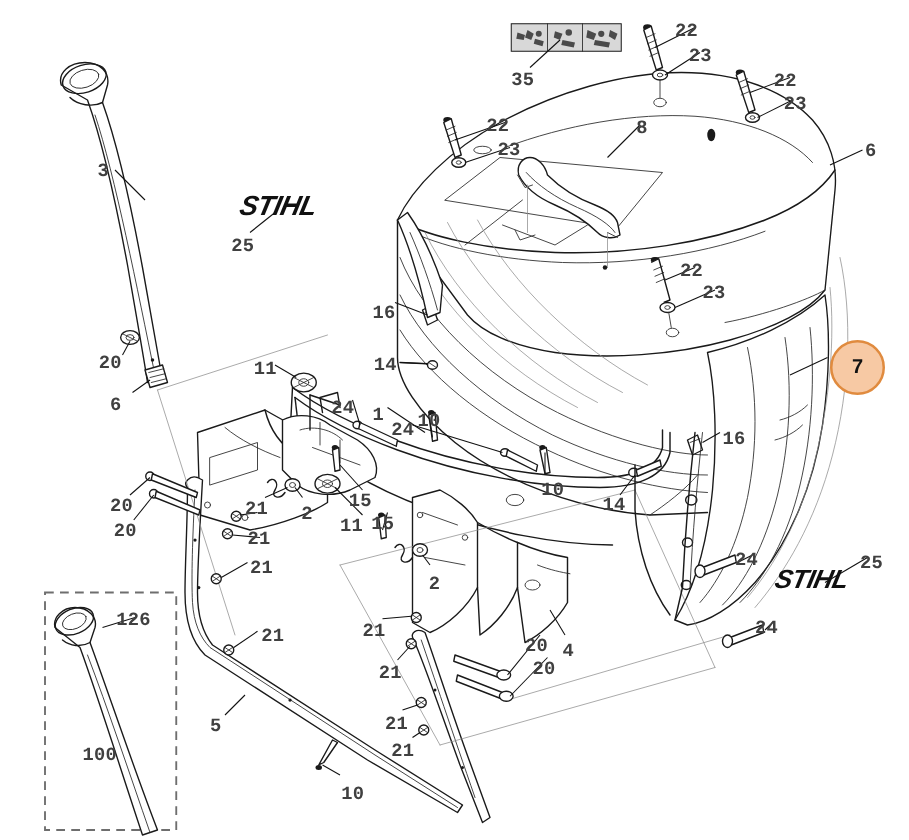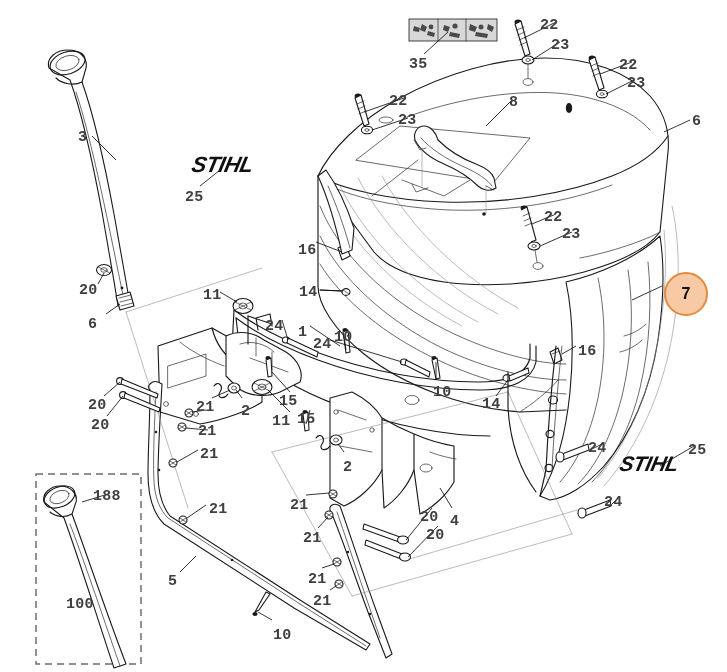--- a/index.html
+++ b/index.html
@@ -559,21 +559,21 @@
       <div class="callout" style="left: 540px; top: 18px;">22</div>
       <div class="callout" style="left: 551px; top: 38px;">23</div>
       <div class="callout" style="left: 619px; top: 58px;">22</div>
       <div class="callout" style="left: 627px; top: 76px;">23</div>
       <div class="callout" style="left: 389px; top: 94px;">22</div>
       <div class="callout" style="left: 398px; top: 113px;">23</div>
       <div class="callout" style="left: 544px; top: 210px;">22</div>
       <div class="callout" style="left: 562px; top: 227px;">23</div>
       <div class="callout" style="left: 509px; top: 95px;">8</div>
       <div class="callout" style="left: 692px; top: 114px;">6</div>
-      <div class="callout" style="left: 93px; top: 489px;">188</div>
+      <div class="callout" style="left: 93px; top: 489px;">126</div>
       <div class="callout" style="left: 66px; top: 597px;">100</div>
     </div>
 
   <div id="brand-layer">
       <div class="stihl" style="left: 192px; top: 152px; font-size: 22px; transform: skewX(-12deg);">STIHL</div>
       <div class="stihl" style="left: 620px; top: 452px; font-size: 21px; transform: skewX(-12deg);">STIHL</div>
     </div>
 
   <div class="hl-badge" id="hl-badge" style="left: 664px; top: 272px; background: rgb(247, 201, 164); border-color: rgb(224, 139, 63);">7</div>
 

